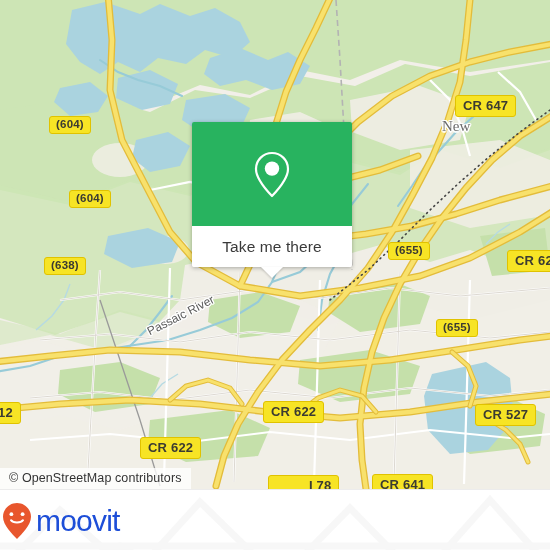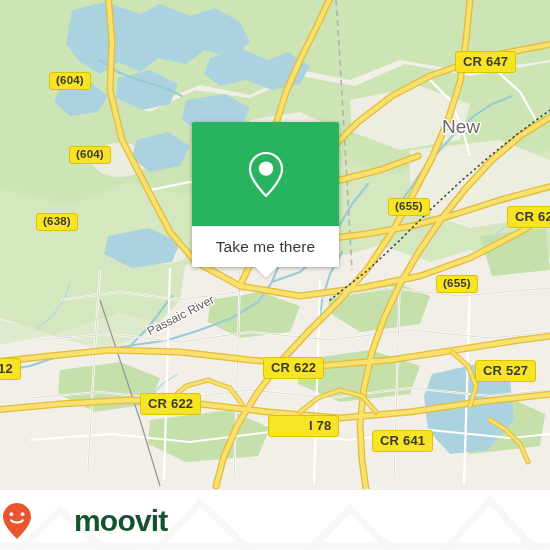--- a/index.html
+++ b/index.html
@@ -45,56 +45,58 @@
     background: #f7e425;
     border: 1.5px solid #e0c200;
     border-radius: 3px;
     color: #3b3b32;
     font-size: 11.5px;
     font-weight: bold;
     padding: 1px 6px 2px 6px;
     white-space: nowrap;
     line-height: 13px;
     letter-spacing: 0.2px;
+    margin-top: 44px;
   }
   .shield.big {
     font-size: 13px;
     padding: 2px 7px 3px 7px;
     line-height: 15px;
   }
 
   .placename {
     position: absolute;
     color: #6b6b6b;
-    font-size: 19px;
+    font-size: 15px;
     white-space: nowrap;
     text-shadow:
       1.5px 0 0 #fff, -1.5px 0 0 #fff, 0 1.5px 0 #fff, 0 -1.5px 0 #fff,
       1px 1px 0 #fff, -1px -1px 0 #fff, 1px -1px 0 #fff, -1px 1px 0 #fff;
     line-height: 17px;
     text-align: left;
+    font-family: Liberation Serif, serif;
   }
   .rivername {
     position: absolute;
     color: #5b5b5b;
     font-size: 12px;
     white-space: nowrap;
     transform: rotate(-27deg);
     transform-origin: left center;
     text-shadow:
       1.4px 0 0 #fff, -1.4px 0 0 #fff, 0 1.4px 0 #fff, 0 -1.4px 0 #fff,
       1px 1px 0 #fff, -1px -1px 0 #fff, 1px -1px 0 #fff, -1px 1px 0 #fff;
   }
 
   
   .popup {
     position: absolute;
     left: 192px;
     top: 122px;
-    width: 147px;
+    width: 160px;
     box-shadow: 0 1px 4px rgba(0,0,0,0.30);
     border-radius: 2px;
     overflow: visible;
   }
   .popup-head {
     background: #28b35f;
     height: 104px;
     border-radius: 2px 2px 0 0;
     display: flex;
     align-items: center;
@@ -158,25 +160,24 @@
   .brand {
     position: relative;
     z-index: 2;
     display: flex;
     align-items: center;
     padding-right: 12px;
     gap: 2px;
   }
   .brand-text {
     font-size: 30px;
-    font-weight: bold;
-    color: #14532d;
+    font-weight: normal;
+    color: #1d4ed8;
     letter-spacing: -0.8px;
     line-height: 30px;
-    margin-left: 38px;
   }
 </style>
 </head>
 <body>
 
 <div id="app">
 
   <div id="map">
 
     <svg width="550" height="489" viewBox="0 0 550 489">
@@ -309,30 +310,30 @@
         <path d="M490,420 L506,430 L520,444 L528,462"></path>
       </g>
 
       <g fill="none" stroke="#444444" stroke-width="1.6" stroke-dasharray="1 4" stroke-linecap="round">
         <path d="M330,300 L368,270 L400,240 L430,210 L460,182 L490,156 L520,132 L550,110"></path>
       </g>
     </svg>
 
     <div class="shield" style="left:49px;  top:72px;">(604)</div>
     <div class="shield" style="left:69px;  top:146px;">(604)</div>
-    <div class="shield" style="left:36px;  top:213px;">(638)</div>
+    <div class="shield" style="left:44px;  top:213px;">(638)</div>
     <div class="shield big" style="left:455px; top:51px;">CR 647</div>
     <div class="shield" style="left:388px; top:198px;">(655)</div>
     <div class="shield big" style="left:507px; top:206px;">CR 622</div>
     <div class="shield" style="left:436px; top:275px;">(655)</div>
     <div class="shield big" style="left:-10px; top:358px;">12</div>
     <div class="shield big" style="left:263px; top:357px;">CR 622</div>
     <div class="shield big" style="left:475px; top:360px;">CR 527</div>
     <div class="shield big" style="left:140px; top:393px;">CR 622</div>
-    <div class="shield big" style="left:268px; top:415px;padding-left:40px;">I 78</div>
+    <div class="shield big" style="left:268px; top:431px;padding-left:40px;">I 78</div>
     <div class="shield big" style="left:372px; top:430px;text-align:right;">CR 641</div>
 
     <div class="placename" style="left:442px; top:118px;">
       <span>New</span><br>
     </div>
 
     <div class="rivername" style="left:148px; top:325px;">Passaic River</div>
 
     <div class="popup">
       <div class="popup-head">
@@ -340,20 +341,21 @@
           <path d="M30,9 C21.2,9 14,16.1 14,24.9 C14,33.5 22.4,44.0 30,52 C37.6,44.0 46,33.5 46,24.9 C46,16.1 38.8,9 30,9 Z" fill="none" stroke="#ffffff" stroke-width="2.2" stroke-linejoin="round"></path>
           <circle cx="30" cy="24.6" r="7.2" fill="#ffffff"></circle>
         </svg>
       </div>
       <div class="popup-body">
         <span class="popup-label">Take me there</span>
         <span class="popup-tail"></span>
       </div>
     </div>
 
+    <div class="attrib">© OpenStreetMap contributors</div>
   </div>
 
   <div id="footer">
     <svg class="watermark" width="550" height="140" viewBox="0 0 550 140">
       <g fill="none" stroke="#f0f0f0" stroke-width="7">
         <path d="M-20,140 L60,60 L150,140"></path>
         <path d="M120,140 L200,52 L290,140"></path>
         <path d="M270,140 L350,58 L430,140"></path>
         <path d="M410,140 L490,50 L570,140"></path>
         <path d="M0,96 L550,96"></path>

